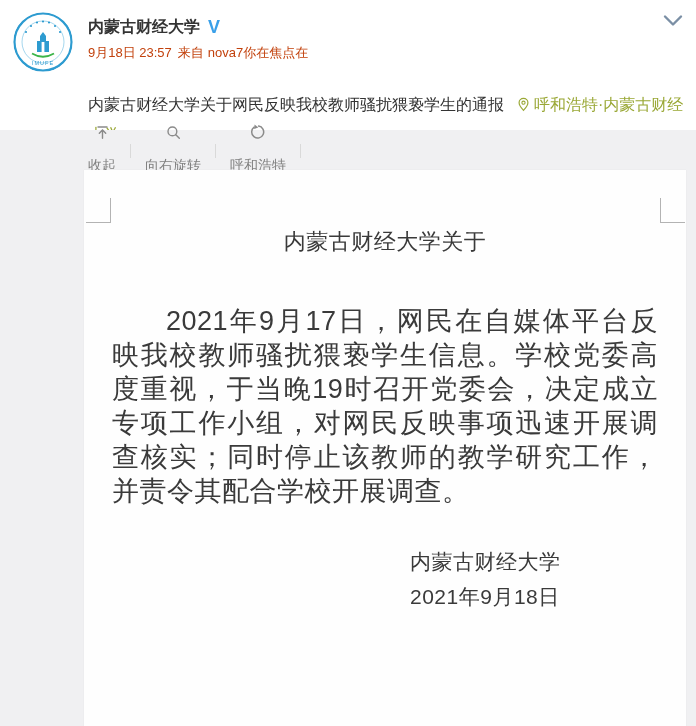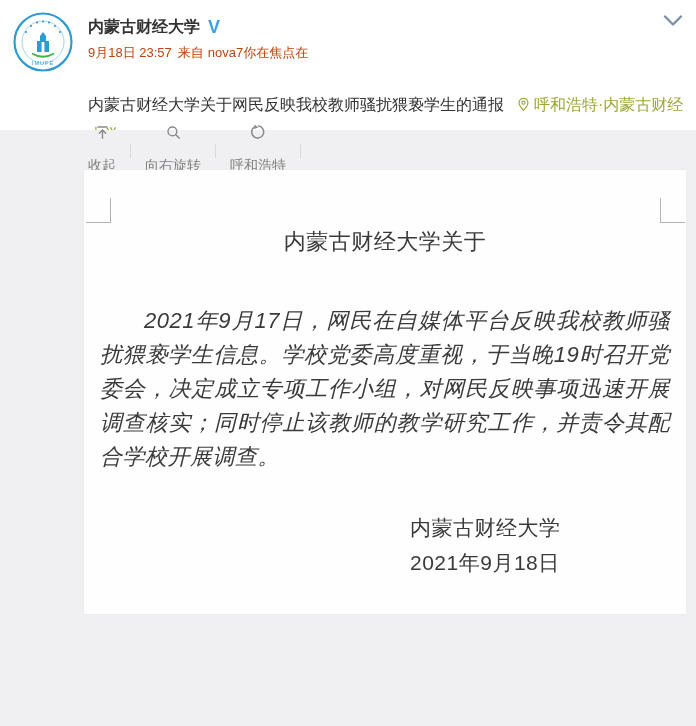--- a/index.html
+++ b/index.html
@@ -22,27 +22,27 @@
   .location-link{color:#9aa836;margin-left:12px;cursor:pointer;white-space:normal;}
   .location-link svg{vertical-align:-2px;margin-right:3px;}
   .chevron-more{position:absolute;right:13px;top:14px;cursor:pointer;line-height:0;}
   
   .panel{position:absolute;left:0;top:130px;width:696px;height:596px;background:#f0f0f2;}
   .toolbar{position:absolute;left:88px;top:8px;height:26px;display:flex;align-items:center;font-size:14px;color:#808080;}
   .tb-item{display:flex;align-items:center;gap:12px;cursor:pointer;line-height:26px;flex-direction:column;}
   .tb-item svg{flex:0 0 auto;}
   .tb-divider{width:1px;height:14px;background:#d9d9d9;margin:0 14px;}
   
-  .page{position:absolute;left:84px;top:40px;width:602px;height:444px;background:#fefefe;cursor:pointer;box-shadow:0 0 1px rgba(0,0,0,.08);}
+  .page{position:absolute;left:84px;top:40px;width:602px;height:556px;background:#fefefe;cursor:pointer;box-shadow:0 0 1px rgba(0,0,0,.08);}
   .crop-mark{position:absolute;width:24px;height:24px;top:28px;}
   .crop-left{left:2px;border-right:1px solid #b3b3b3;border-bottom:1px solid #b3b3b3;}
   .crop-right{left:576px;border-left:1px solid #b3b3b3;border-bottom:1px solid #b3b3b3;}
   .doc{padding:0 16px;color:#3a3a3a;}
   .doc-title{margin-top:56px;text-align:center;font-size:22px;line-height:32px;letter-spacing:.5px;}
-  .doc-body p{font-size:22px;line-height:34px;margin:0;text-indent:2em;text-align:justify;letter-spacing:.5px;font-style:italic;}
+  .doc-body p{font-size:27px;line-height:34px;margin:12px;text-indent:2em;text-align:justify;letter-spacing:.5px;}
   .doc-body p.p1{margin-top:46px;}
   .doc-body p.p2{margin-top:2px;}
   .signature{margin-top:36px;margin-left:310px;font-size:21px;line-height:35px;letter-spacing:.5px;}
 </style>
 </head>
 <body>
 
 <div class="header">
 
   <svg class="avatar" viewBox="0 0 60 60">

